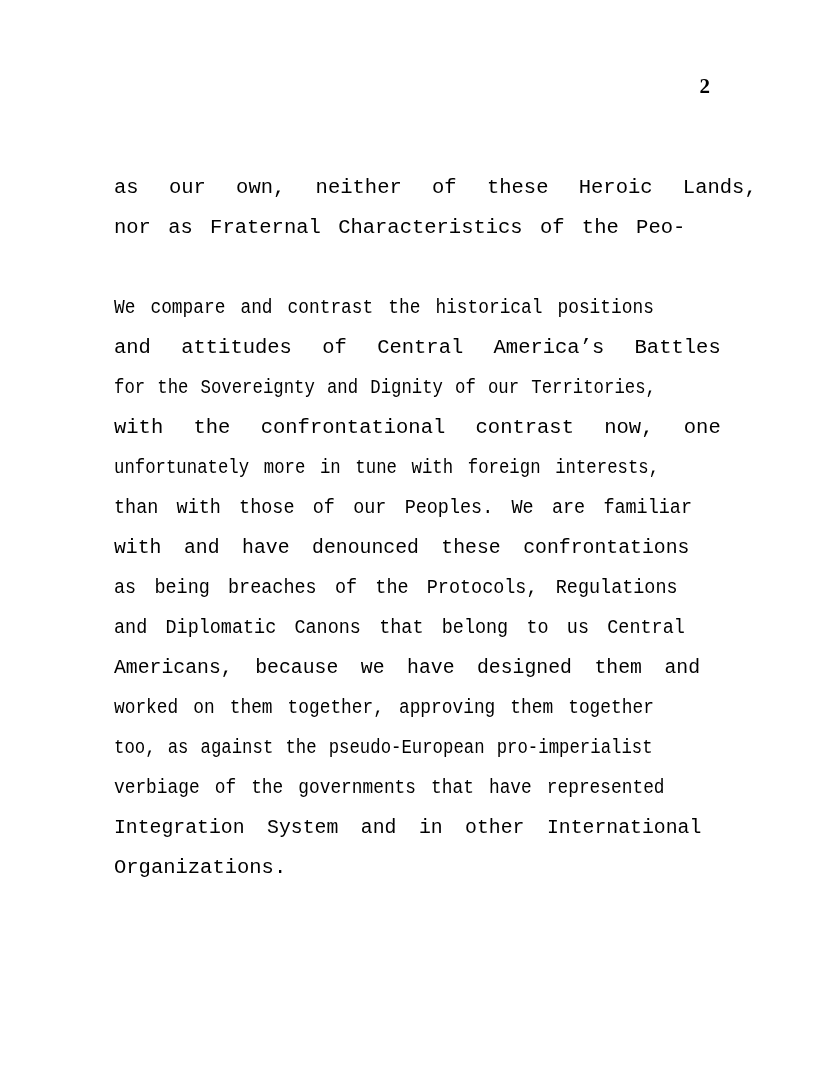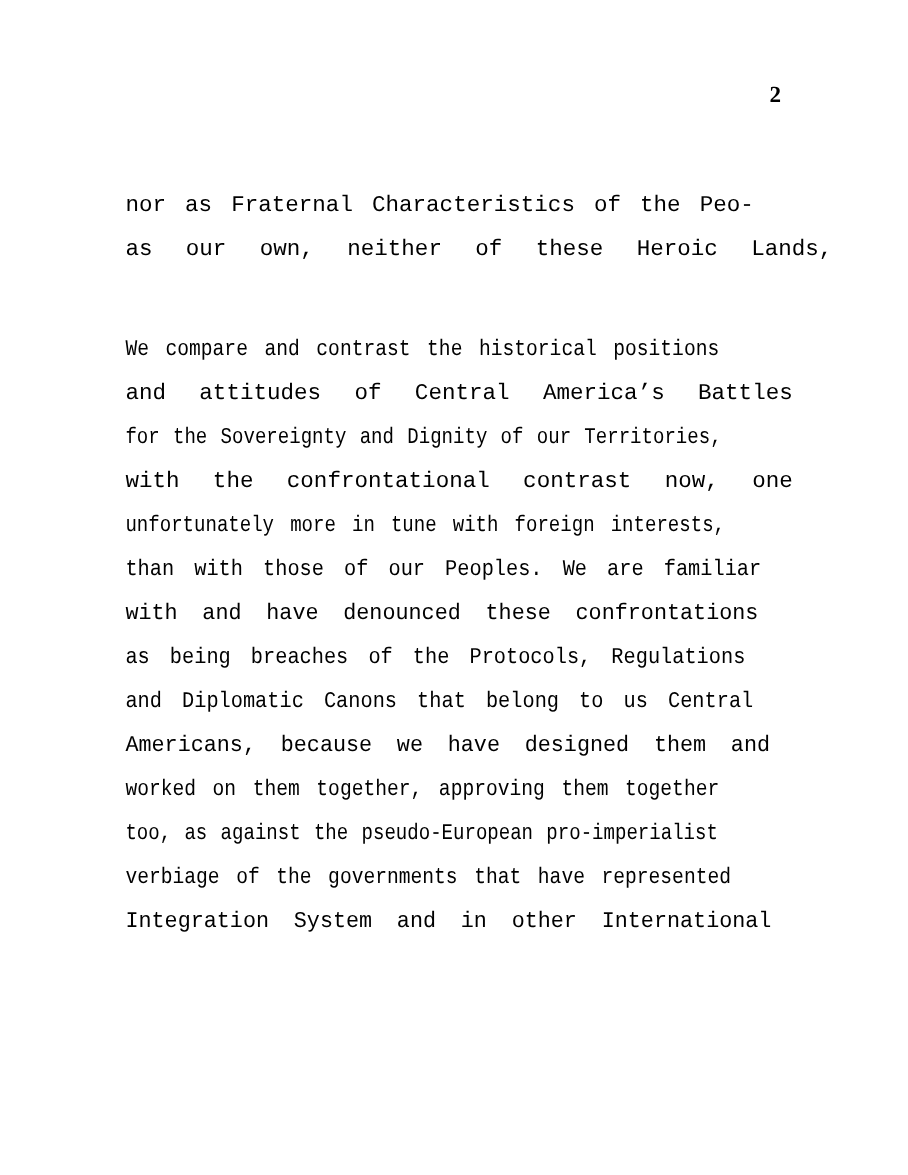--- a/index.html
+++ b/index.html
@@ -33,21 +33,21 @@
   .body-text {
     position: absolute;
     left: 114px;
     top: 168px;
     width: 597px;
   }
   .para {
     margin: 0;
   }
   .para + .para {
-    margin-top: 51px;
+    margin-top: 40px;
   }
   .tline {
     height: 40px;
     line-height: 40px;
     white-space: pre;
     color: #000000;
     font-size: 20.5px;
     transform-origin: left center;
     display: block;
     overflow: visible;
@@ -69,34 +69,35 @@
 </style>
 </head>
 <body>
 
 <div class="page" style="background: rgb(255, 255, 255); color: rgb(0, 0, 0);">
 
   <div class="page-number">2</div>
 
   <div class="body-text">
       <div class="para">
+        <span class="tline fit-n ws-6">as our own, neither of these Heroic Lands,</span>
         <span class="tline fit-n ws-2">nor as Fraternal Characteristics of the Peo-</span>
-        <span class="tline fit-n ws-6">as our own, neither of these Heroic Lands,</span>
       </div>
       <div class="para">
         <span class="tline fit-c4 ws-2">We compare and contrast the historical positions</span>
         <span class="tline fit-n ws-6">and attitudes of Central America’s Battles</span>
         <span class="tline fit-c5 ws-1">for the Sovereignty and Dignity of our Territories,</span>
         <span class="tline fit-n ws-6">with the confrontational contrast now, one</span>
         <span class="tline fit-c5 ws-2">unfortunately more in tune with foreign interests,</span>
         <span class="tline fit-c3 ws-3">than with those of our Peoples. We are familiar</span>
         <span class="tline fit-c1 ws-4">with and have denounced these confrontations</span>
         <span class="tline fit-c3 ws-3">as being breaches of the Protocols, Regulations</span>
         <span class="tline fit-c3 ws-3">and Diplomatic Canons that belong to us Central</span>
         <span class="tline fit-c1 ws-4">Americans, because we have designed them and</span>
         <span class="tline fit-c4 ws-2">worked on them together, approving them together</span>
         <span class="tline fit-c5 ws-1">too, as against the pseudo-European pro-imperialist</span>
         <span class="tline fit-c4 ws-2">verbiage of the governments that have represented</span>
         <span class="tline fit-c1 ws-4">Integration System and in other International</span>
+        <span class="tline fit-n ws-0">Organizations.</span>
       </div>
     </div>
 
 </div>
 
 </body></html>

